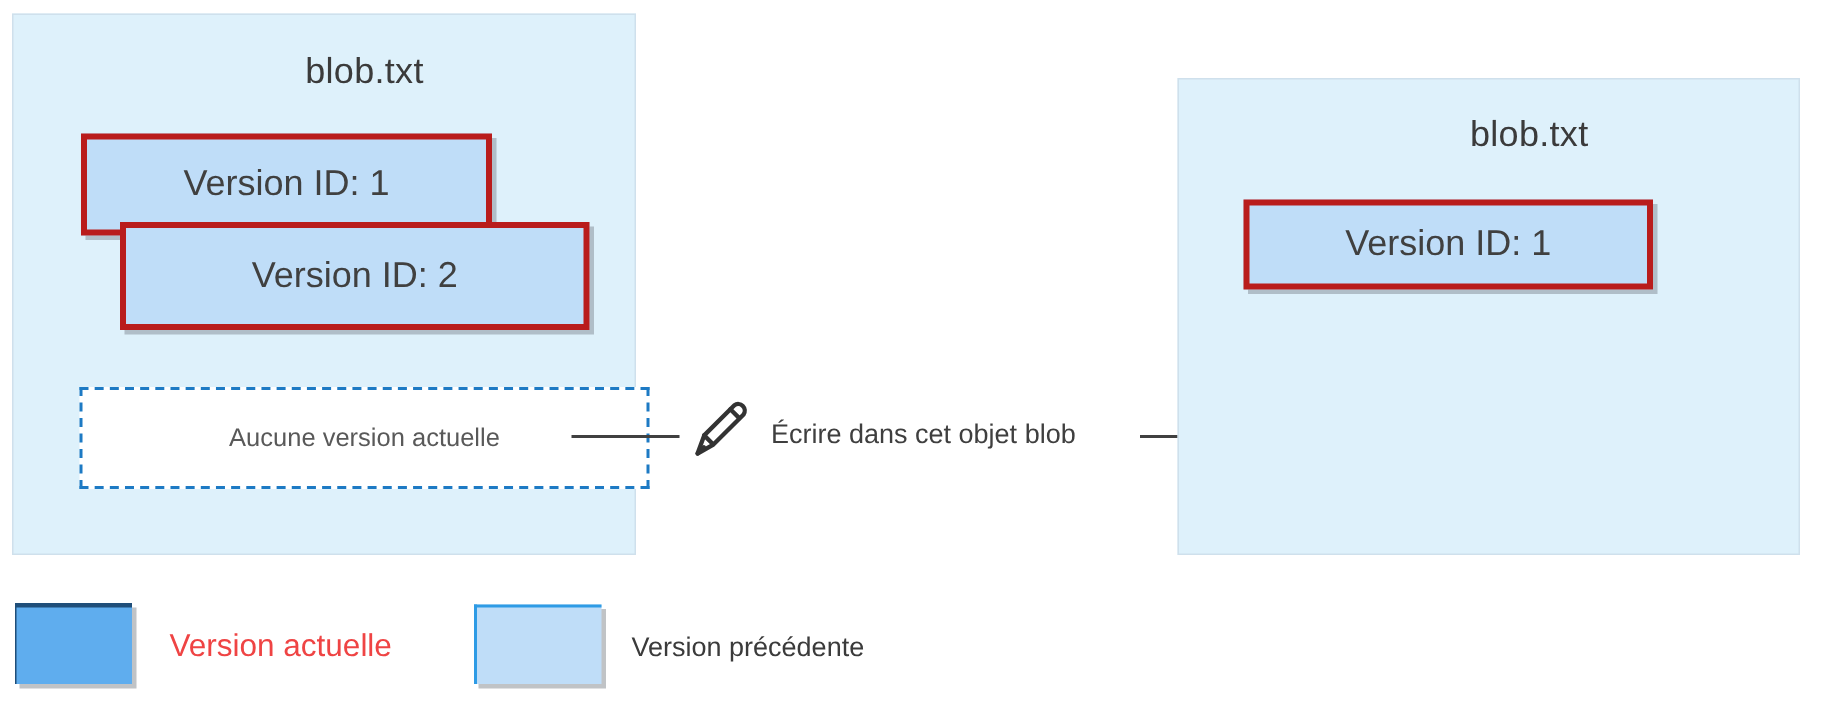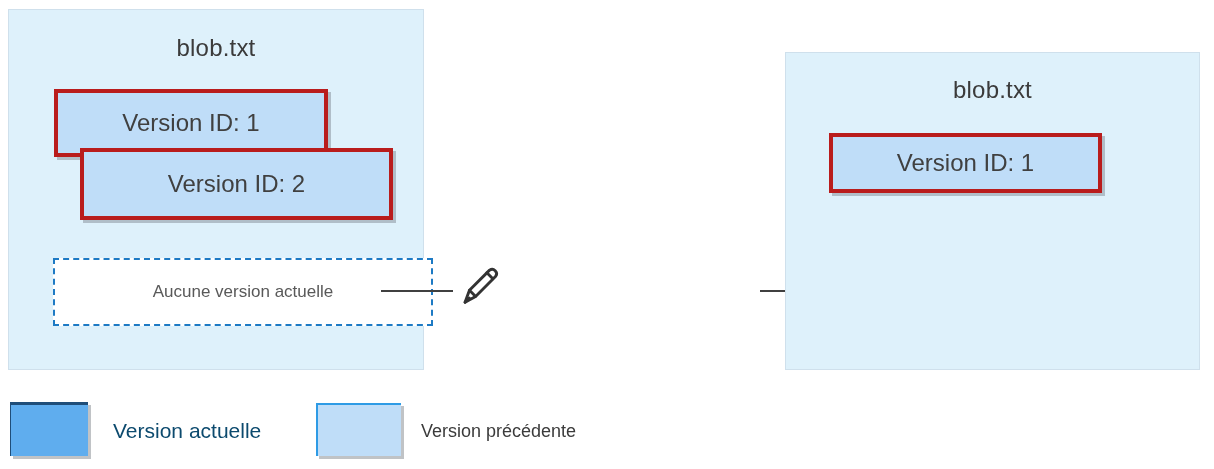--- a/index.html
+++ b/index.html
@@ -6,22 +6,22 @@
   .canvas{
     position:relative;width:1214px;height:469px;background:#ffffff;
     font-family:"Liberation Sans",sans-serif;overflow:hidden;
   }
   .panel{
     position:absolute;background:#def1fb;border:1px solid #cfe0ec;box-sizing:border-box;
   }
   .panel-left{left:8px;top:9px;width:416px;height:361px;}
   .panel-right{left:785px;top:52px;width:415px;height:318px;}
   .panel-title{
-    position:absolute;left:0;width:100%;text-align:center;
-    font-size:24px;color:#3b3b3b;letter-spacing:0.2px;
+    position:absolute;left:12px;width:100%;text-align:center;
+    font-size:24px;color:#3b3b3b;letter-spacing:0.2px;padding-left:15px;
   }
   .panel-left .panel-title{top:24px;}
   .panel-right .panel-title{top:23px;}
   .vcard{
     position:absolute;background:#bfddf8;border:4px solid #b91c1c;
     box-shadow:3px 3px 0 rgba(130,140,150,0.5);box-sizing:border-box;
     display:flex;align-items:center;justify-content:center;
     font-size:24px;color:#404040;
   }
   .vcard.small-text{font-size:17px;color:#000000;}
@@ -56,21 +56,21 @@
   .swatch{position:absolute;box-sizing:border-box;box-shadow:3px 3px 0 rgba(150,155,160,0.6);}
   .swatch-current{
     left:10px;top:402px;width:78px;height:54px;background:#5fadee;
     border-top:3px solid #1f4e79;border-left:1px solid #1f4e79;
   }
   .swatch-previous{
     left:316px;top:403px;width:85px;height:53px;background:#bfddf8;
     border-top:2px solid #2e9be5;border-left:2px solid #2e9be5;
   }
   .legend-label-current{
-    position:absolute;left:113px;top:419px;font-size:21px;color:#0c4a6e;white-space:nowrap;
+    position:absolute;left:113px;top:419px;font-size:21px;color:#ef4444;white-space:nowrap;
   }
   .legend-label-previous{
     position:absolute;left:421px;top:421px;font-size:18px;color:#3b3b3b;white-space:nowrap;text-align:center;
   }
 </style>
 </head>
 <body>
 
 <div class="canvas">
 
@@ -83,20 +83,21 @@
 
   <div class="line1"></div>
   <div class="pencil">
     <svg width="46" height="46" viewBox="0 0 24 24" fill="none" stroke="#333333" stroke-width="1.5" stroke-linejoin="round" stroke-linecap="round">
       <path d="M4.2 20l2.3-6.3L17 3.2a2.3 2.3 0 0 1 3.2 3.2L9.7 16.9 4.2 20z"></path>
       <path d="M6.5 13.7l3.1 3.1"></path>
       <path d="M15.6 4.6l3.1 3.1"></path>
       <path d="M4.2 20l2.2-2.2"></path>
     </svg>
   </div>
+  <div class="action-label">Écrire dans cet objet blob</div>
   <div class="line2"></div>
   <div class="arrowhead"></div>
 
   <div class="panel panel-right">
     <div class="panel-title">blob.txt</div>
     <div class="vcard card-r1">Version ID: 1</div>
   </div>
 
   <div class="swatch swatch-current"></div>
   <div class="legend-label-current">Version actuelle</div>

